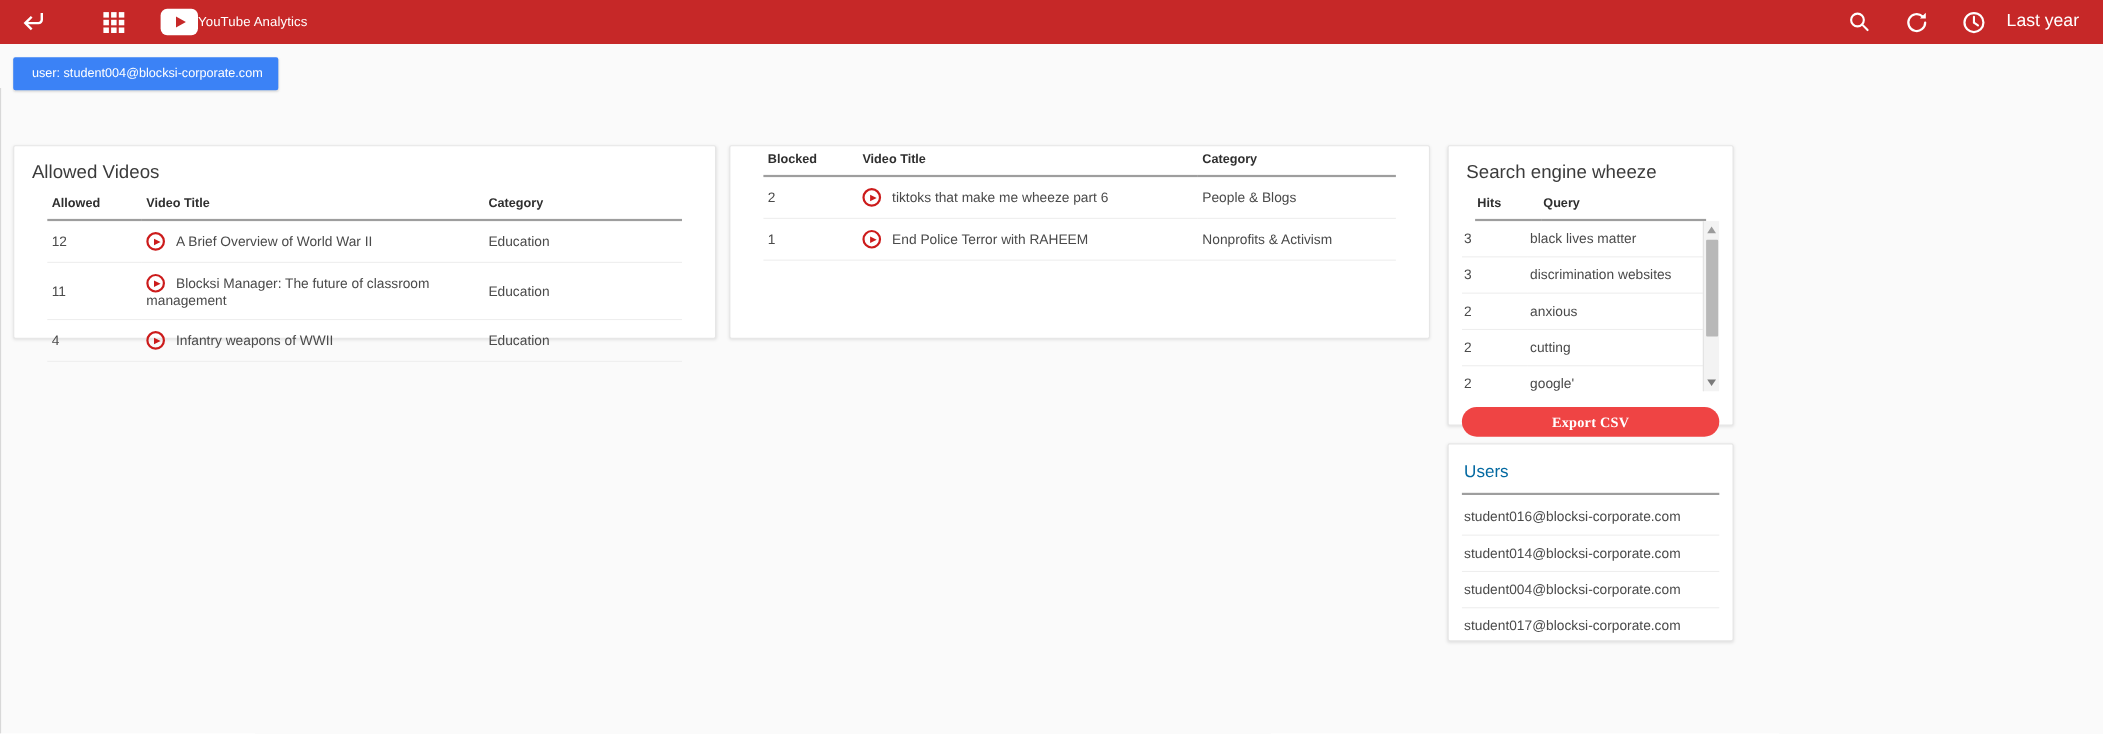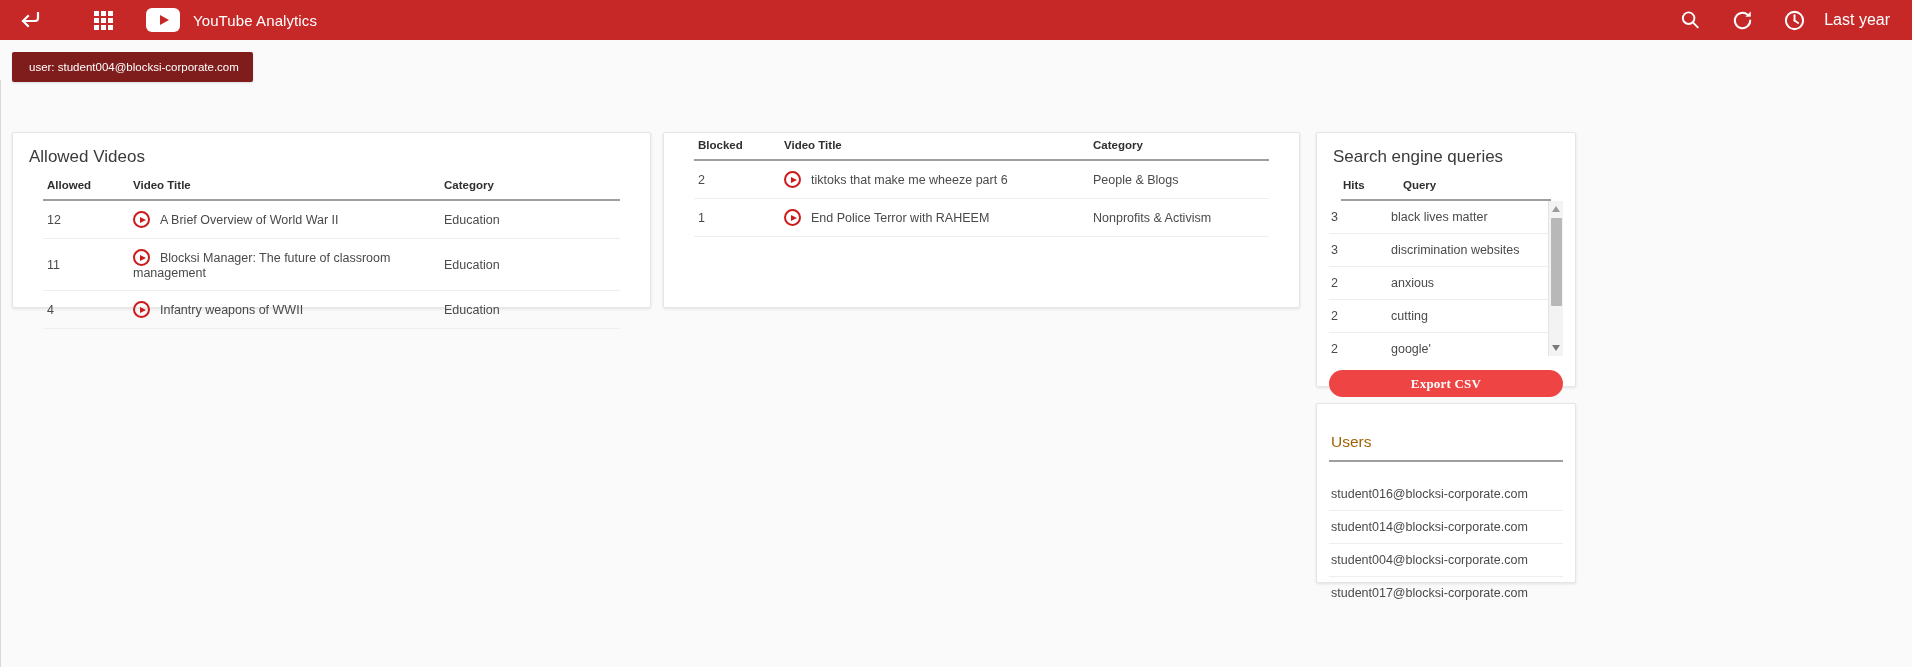--- a/index.html
+++ b/index.html
@@ -56,22 +56,21 @@
     display: flex; align-items: center; justify-content: center;
   }
   .yt-logo .tri {
     width: 0; height: 0;
     border-left: 9px solid #c62828;
     border-top: 5.5px solid transparent;
     border-bottom: 5.5px solid transparent;
     margin-left: 2px;
   }
   .app-title {
-    margin-left: 13px;
-    font-size: 15px;
+    font-size: 12px;
     font-weight: 400;
     letter-spacing: .1px;
     white-space: nowrap;
   }
   .topbar .spacer { flex: 1; }
   .topbar .tool {
     width: 40px; height: 40px;
     display: flex; align-items: center; justify-content: center;
     cursor: pointer;
     margin-left: 12px;
@@ -87,21 +86,21 @@
   .page {
     position: relative;
     height: 627px;
     background: #fafafa;
     padding: 0;
   }
   .user-chip {
     position: absolute;
     left: 12px;
     top: 12px;
-    background: #7f1d1d;
+    background: #3b82f6;
     color: #ffffff;
     font-size: 11.5px;
     padding: 9px 14px 9px 17px;
     border-radius: 2px;
     min-width: 223px;
     box-shadow: 0 1px 2px rgba(0,0,0,.12);
     white-space: nowrap;
   }
 
   .card {
@@ -213,24 +212,24 @@
     font-weight: 700;
     font-family: "Liberation Serif", serif;
     cursor: pointer;
     letter-spacing: .2px;
   }
 
   
   #card-users { left: 1316px; top: 363px; width: 260px; height: 180px; }
   #card-users .users-head {
     font-size: 15.5px;
-    color: #a16207;
+    color: #0369a1;
     padding: 13px 14px 9px 14px;
     border-bottom: 2px solid #9e9e9e;
-    margin: 16px 12px;
+    margin: 4px 12px;
     padding-left: 2px; padding-right: 2px;
   }
   #card-users ul { list-style: none; margin: 0 12px; }
   #card-users li {
     font-size: 12.5px;
     color: #4a4a4a;
     padding: 9px 2px;
     border-bottom: 1px solid #eeeeee;
   }
   #card-users li:last-child { border-bottom: none; }
@@ -357,21 +356,21 @@
               <td>1</td>
               <td><span class="play-ico"></span><span>End Police Terror with RAHEEM</span></td>
               <td>Nonprofits &amp; Activism</td>
             </tr>
           </tbody>
         </table>
       </div>
     </div>
 
     <div class="card" id="card-queries">
-      <div class="card-title">Search engine queries</div>
+      <div class="card-title">Search engine wheeze</div>
       <div class="tbl-wrap">
         <table class="tbl">
           <thead>
             <tr>
               <th class="col-hits">Hits</th>
               <th>Query</th>
             </tr>
           </thead>
         </table>
       </div>

